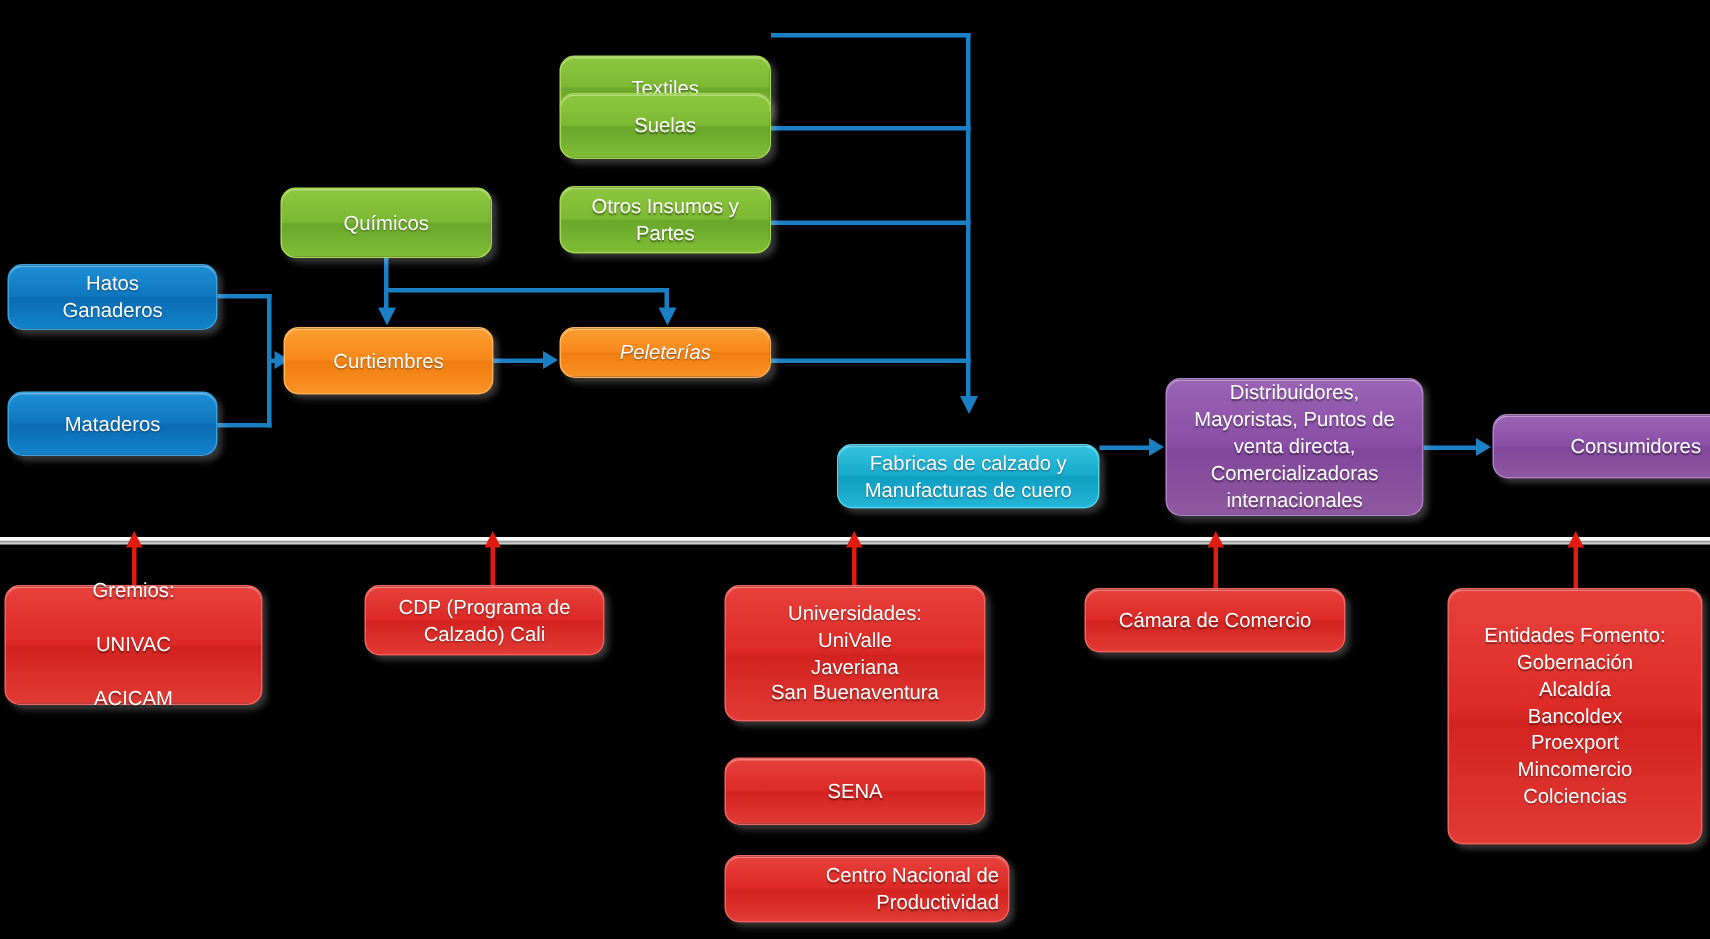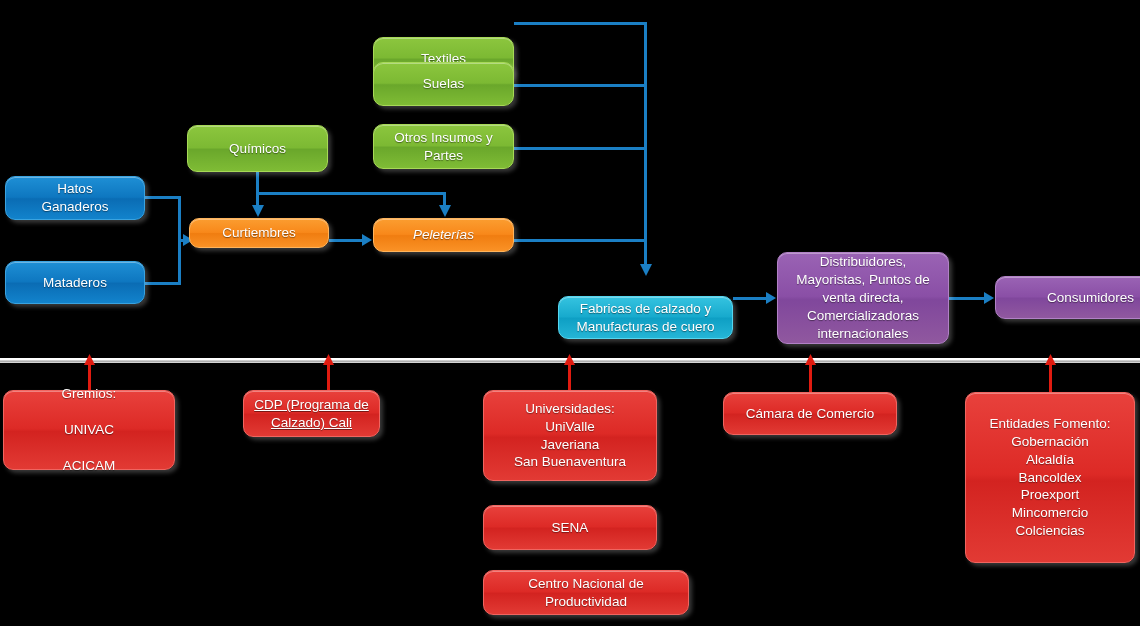--- a/index.html
+++ b/index.html
@@ -123,21 +123,21 @@
       <div class="node green" style="left: 187px; top: 125px; width: 141px; height: 47px;">
         <span>Químicos</span>
       </div>
       <div class="node blue" style="left: 5px; top: 176px; width: 140px; height: 44px;">
         <span>Hatos
 Ganaderos</span>
       </div>
       <div class="node blue" style="left: 5px; top: 261px; width: 140px; height: 43px;">
         <span>Mataderos</span>
       </div>
-      <div class="node orange" style="left: 189px; top: 218px; width: 140px; height: 30px;">
+      <div class="node orange" style="left: 189px; top: 218px; width: 140px; height: 45px;">
         <span>Curtiembres</span>
       </div>
       <div class="node orange" style="left: 373px; top: 218px; width: 141px; height: 34px; font-style: italic;">
         <span>Peleterías</span>
       </div>
       <div class="node cyan" style="left: 558px; top: 276px; width: 175px; height: 43px;">
         <span>Fabricas de calzado y
 Manufacturas de cuero</span>
       </div>
       <div class="node purple" style="left: 777px; top: 252px; width: 172px; height: 92px;">
@@ -152,34 +152,34 @@
       </div>
     </div>
   <div id="support-nodes">
       <div class="node red" style="left: 3px; top: 390px; width: 172px; height: 80px;">
         <span>Gremios:
 
 UNIVAC
 
 ACICAM</span>
       </div>
-      <div class="node red" style="left: 243px; top: 390px; width: 137px; height: 47px; text-decoration: underline;">
+      <div class="node red" style="left: 243px; top: 390px; width: 160px; height: 47px;">
         <span>CDP (Programa de
 Calzado) Cali</span>
       </div>
       <div class="node red" style="left: 483px; top: 390px; width: 174px; height: 91px;">
         <span>Universidades:
 UniValle
 Javeriana
 San Buenaventura</span>
       </div>
       <div class="node red" style="left: 483px; top: 505px; width: 174px; height: 45px;">
         <span>SENA</span>
       </div>
-      <div class="node red" style="left: 483px; top: 570px; width: 206px; height: 45px;">
+      <div class="node red" style="left: 483px; top: 570px; width: 190px; height: 45px; text-align: right;">
         <span>Centro Nacional de
 Productividad</span>
       </div>
       <div class="node red" style="left: 723px; top: 392px; width: 174px; height: 43px;">
         <span>Cámara de Comercio</span>
       </div>
       <div class="node red" style="left: 965px; top: 392px; width: 170px; height: 171px;">
         <span>Entidades Fomento:
 Gobernación
 Alcaldía

